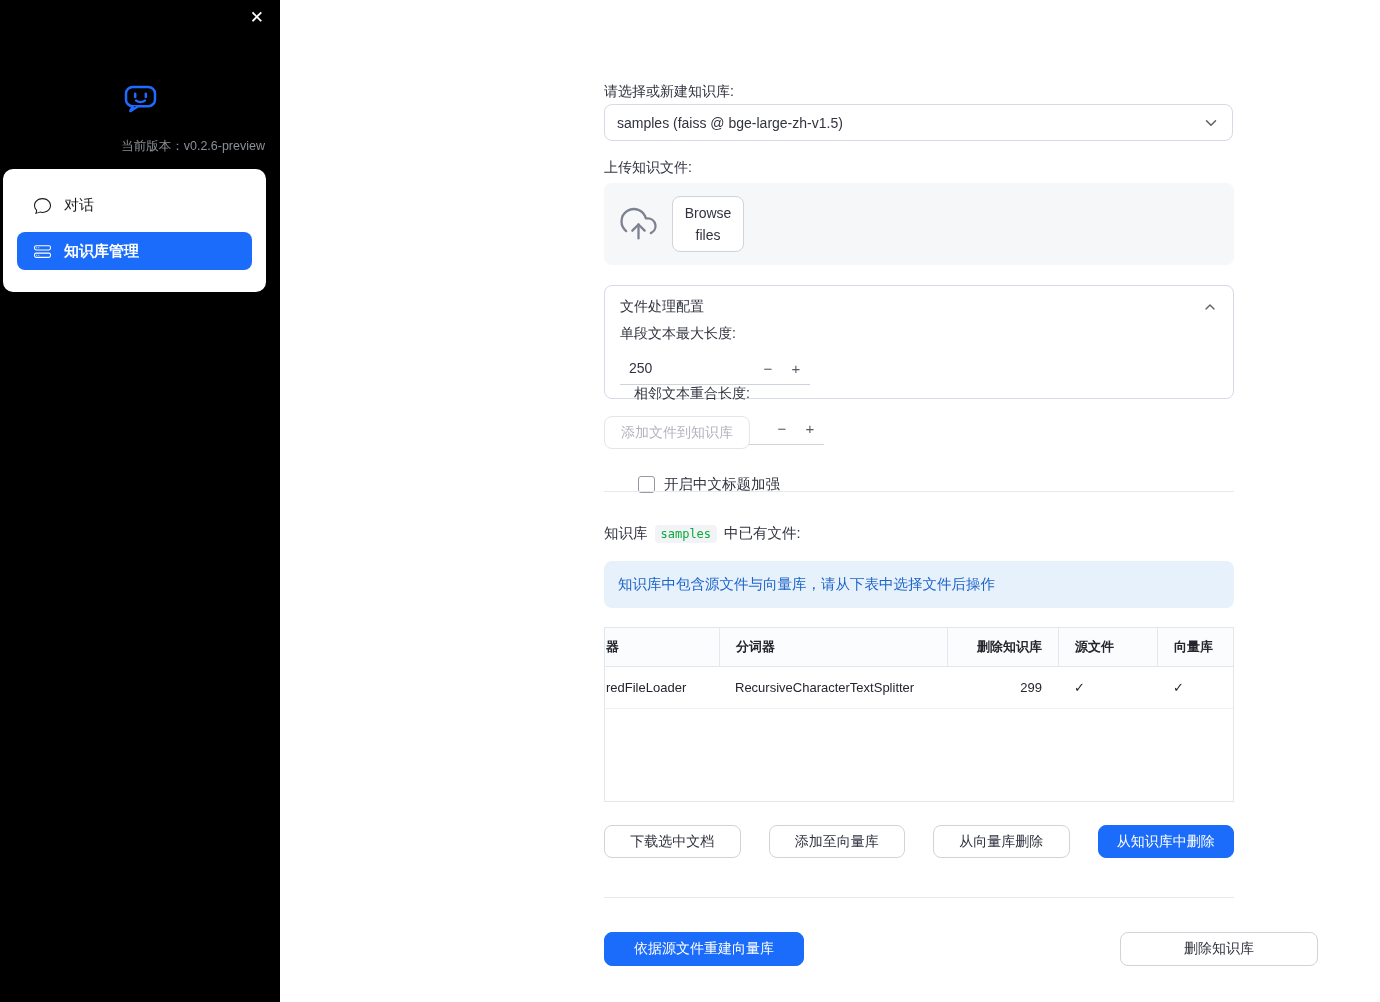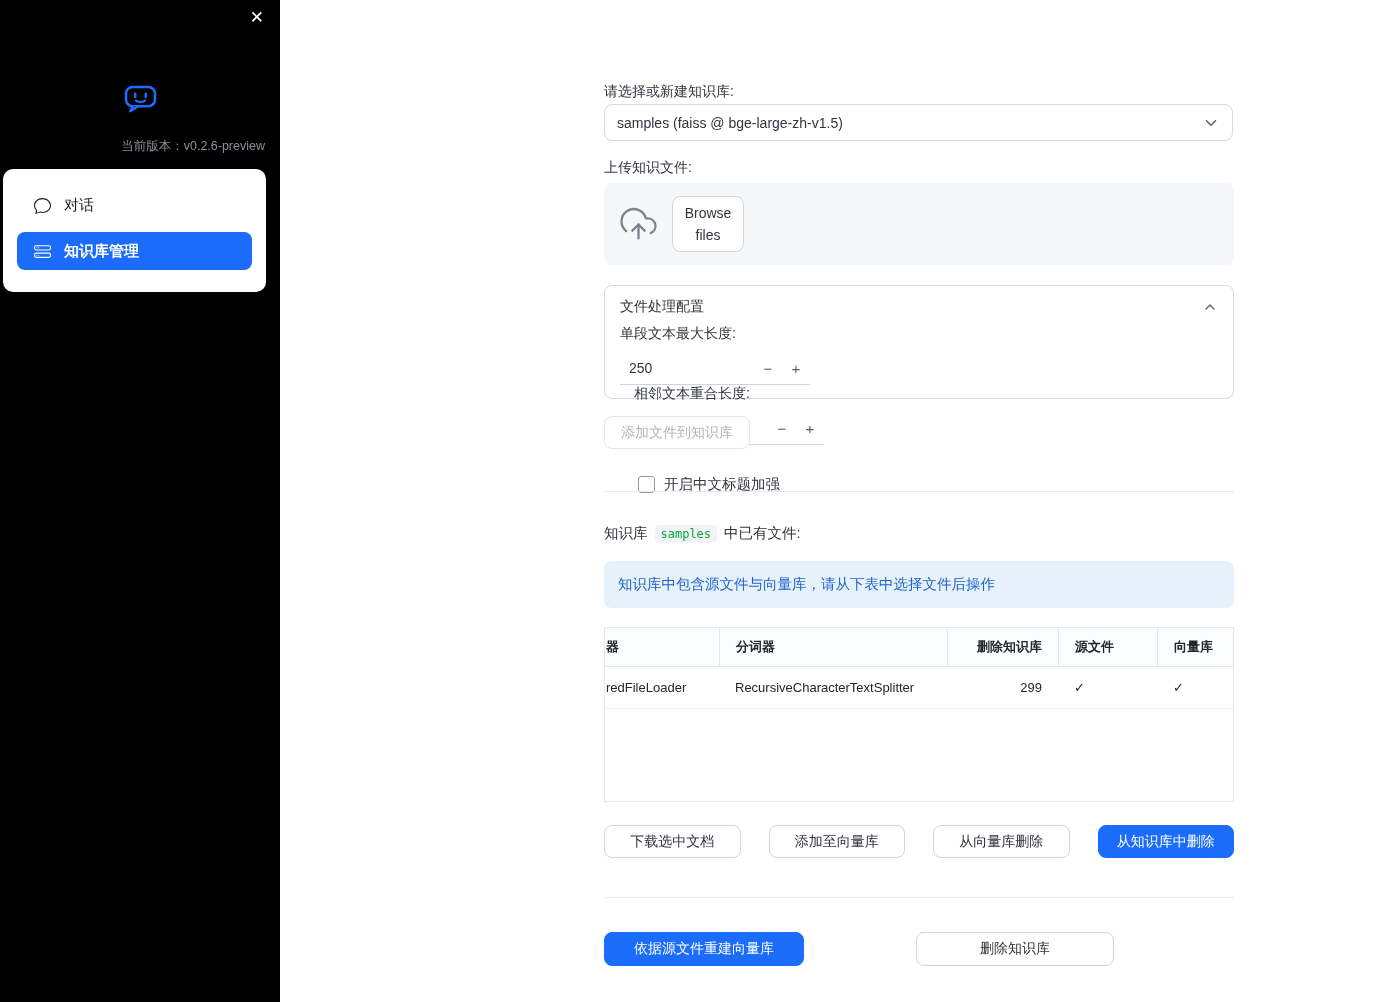--- a/index.html
+++ b/index.html
@@ -120,21 +120,21 @@
     white-space:nowrap;overflow:hidden;
   }
   .num-cell{justify-content:flex-end;}
   .clip-cell{padding-left:1px;}
 
   .actions{position:absolute;top:825px;left:0;width:630px;display:flex;justify-content:space-between;gap:28px;}
   .sec-btn{width:146px;background:#fff;border:1px solid var(--btn-border);color:var(--text);}
   .pri-btn{background:var(--primary);border:1px solid var(--primary);color:#fff;}
   .actions .pri-btn{width:146px;}
 
-  .bottom-row{position:absolute;top:932px;left:0;width:510px;height:34px;}
+  .bottom-row{position:absolute;top:932px;left:0;width:714px;height:34px;}
   .rebuild-btn{position:absolute;left:0;top:0;width:200px;height:34px;}
   .delete-kb-btn{position:absolute;right:0;top:0;width:198px;height:34px;}
 </style>
 </head>
 <body>
 
 <div class="sidebar">
   <button class="close-btn">✕</button>
 
   <div class="logo-row">

